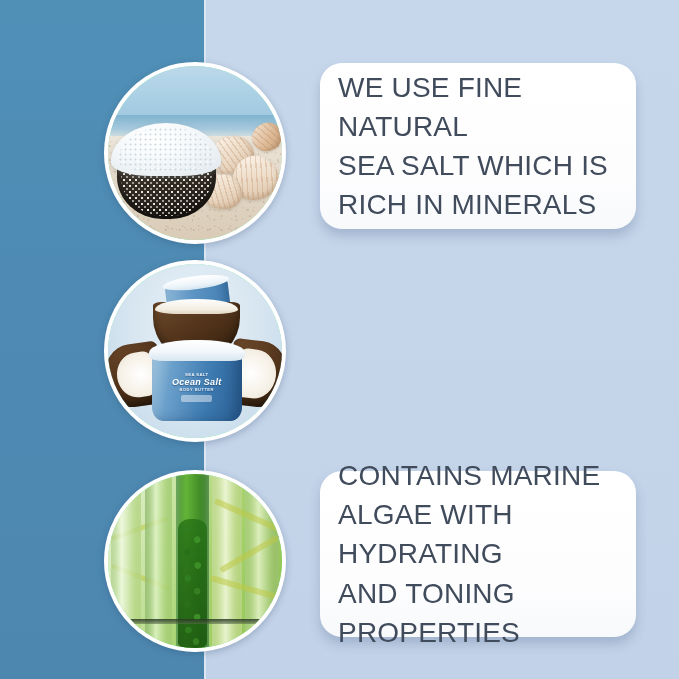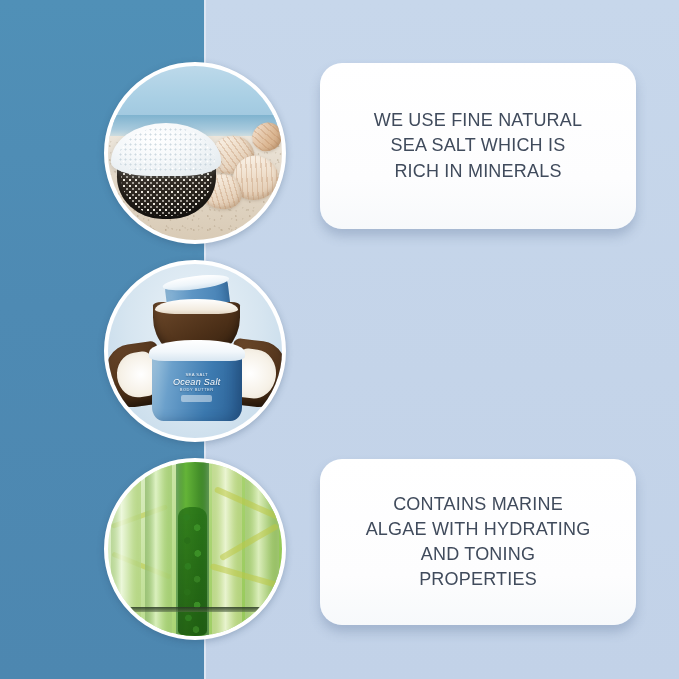--- a/index.html
+++ b/index.html
@@ -30,32 +30,33 @@
     background: linear-gradient(180deg, #c7d7eb 0%, #c4d4e9 55%, #c2d2e8 100%);
   }
 
   
   .row {
     position: absolute;
     left: 0; width: 679px;
   }
   .row-1 { top: 60px;  height: 190px; }
   .row-2 { top: 258px; height: 190px; }
-  .row-3 { top: 456px; height: 190px; }
+  .row-3 { top: 468px; height: 190px; }
 
   
   .photo-circle {
     position: absolute;
     left: 104px; top: 2px;
     width: 182px; height: 182px;
     border-radius: 50%;
     border: 4px solid #ffffff;
     overflow: hidden;
     box-shadow: 0 2px 7px rgba(40,70,100,0.28);
-    background: #ffffff;
+    background: #86efac;
+    font-weight: bold;
   }
   .photo-inner { position: absolute; inset: 0; overflow: hidden; }
 
   
   .ph-sky {
     position: absolute; left: 0; top: 0; width: 100%; height: 34%;
     background: linear-gradient(180deg, #bcd9ea 0%, #a9cfe4 55%, #9ec6de 100%);
   }
   .ph-sea {
     position: absolute; left: 0; top: 28%; width: 100%; height: 14%;
@@ -270,24 +271,24 @@
     background: linear-gradient(180deg, #ffffff 0%, #fdfdfe 70%, #f7f9fb 100%);
     border-radius: 22px;
     box-shadow: 0 7px 11px rgba(85,110,145,0.30);
     display: flex;
     align-items: center;
     justify-content: center;
     padding: 10px 18px;
   }
   .card-text {
     color: #404b5c;
-    font-size: 18px;
+    font-size: 28px;
     line-height: 1.40;
     letter-spacing: 0.2px;
-    text-align: center;
+    text-align: left;
     white-space: pre-line;
     font-weight: 400;
   }
 </style>
 </head>
 <body>
 
 <div id="infographic">
 
   <div class="panel-left"></div>

